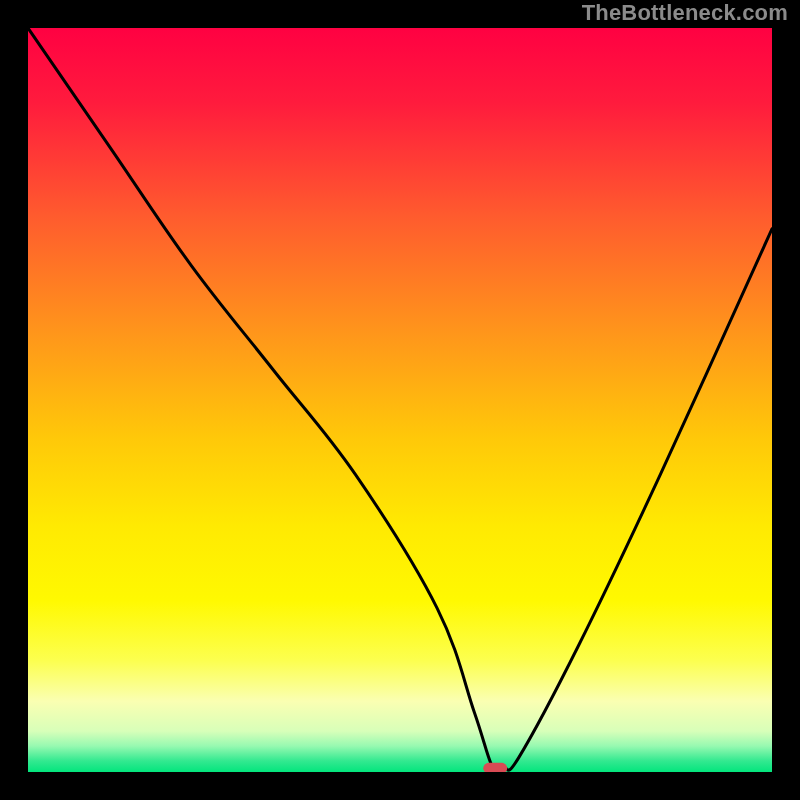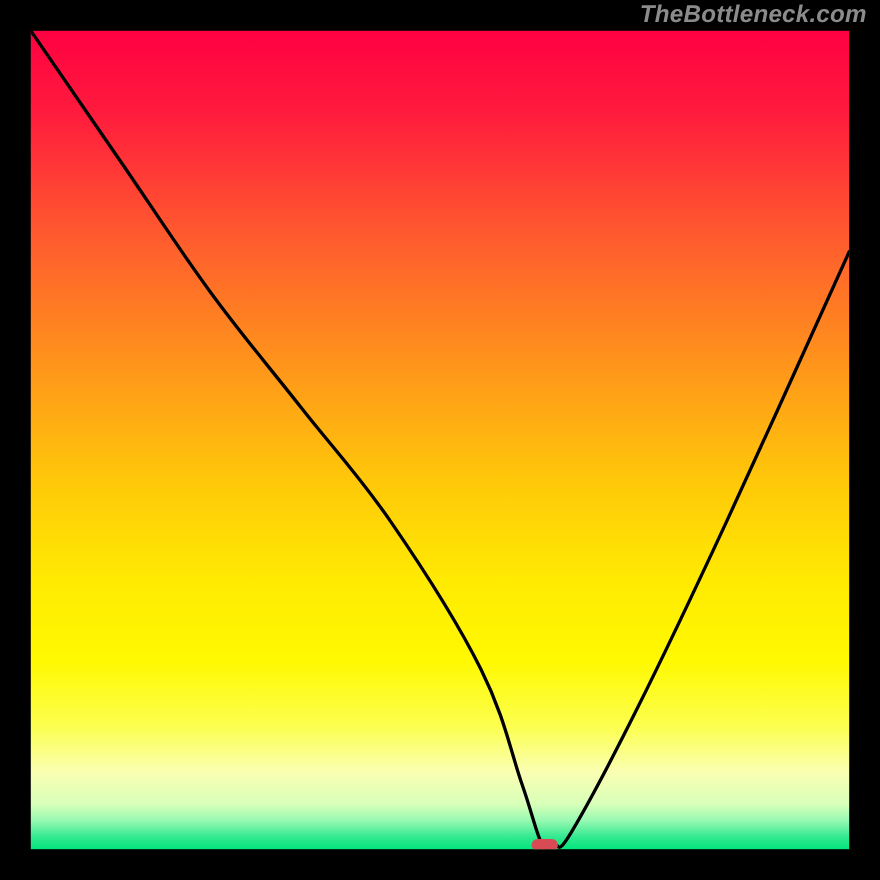--- a/index.html
+++ b/index.html
@@ -9,21 +9,20 @@
     height: 800px;
     background: #000000;
     overflow: hidden;
   }
   .frame {
     position: absolute;
     left: 0;
     top: 0;
     width: 800px;
     height: 800px;
-    font-style: italic;
   }
   .watermark {
     position: absolute;
     top: 0px;
     right: 12px;
     font-family: Arial, Helvetica, sans-serif;
     font-size: 22px;
     font-weight: 600;
     color: #8b8b8b;
     letter-spacing: 0.2px;

